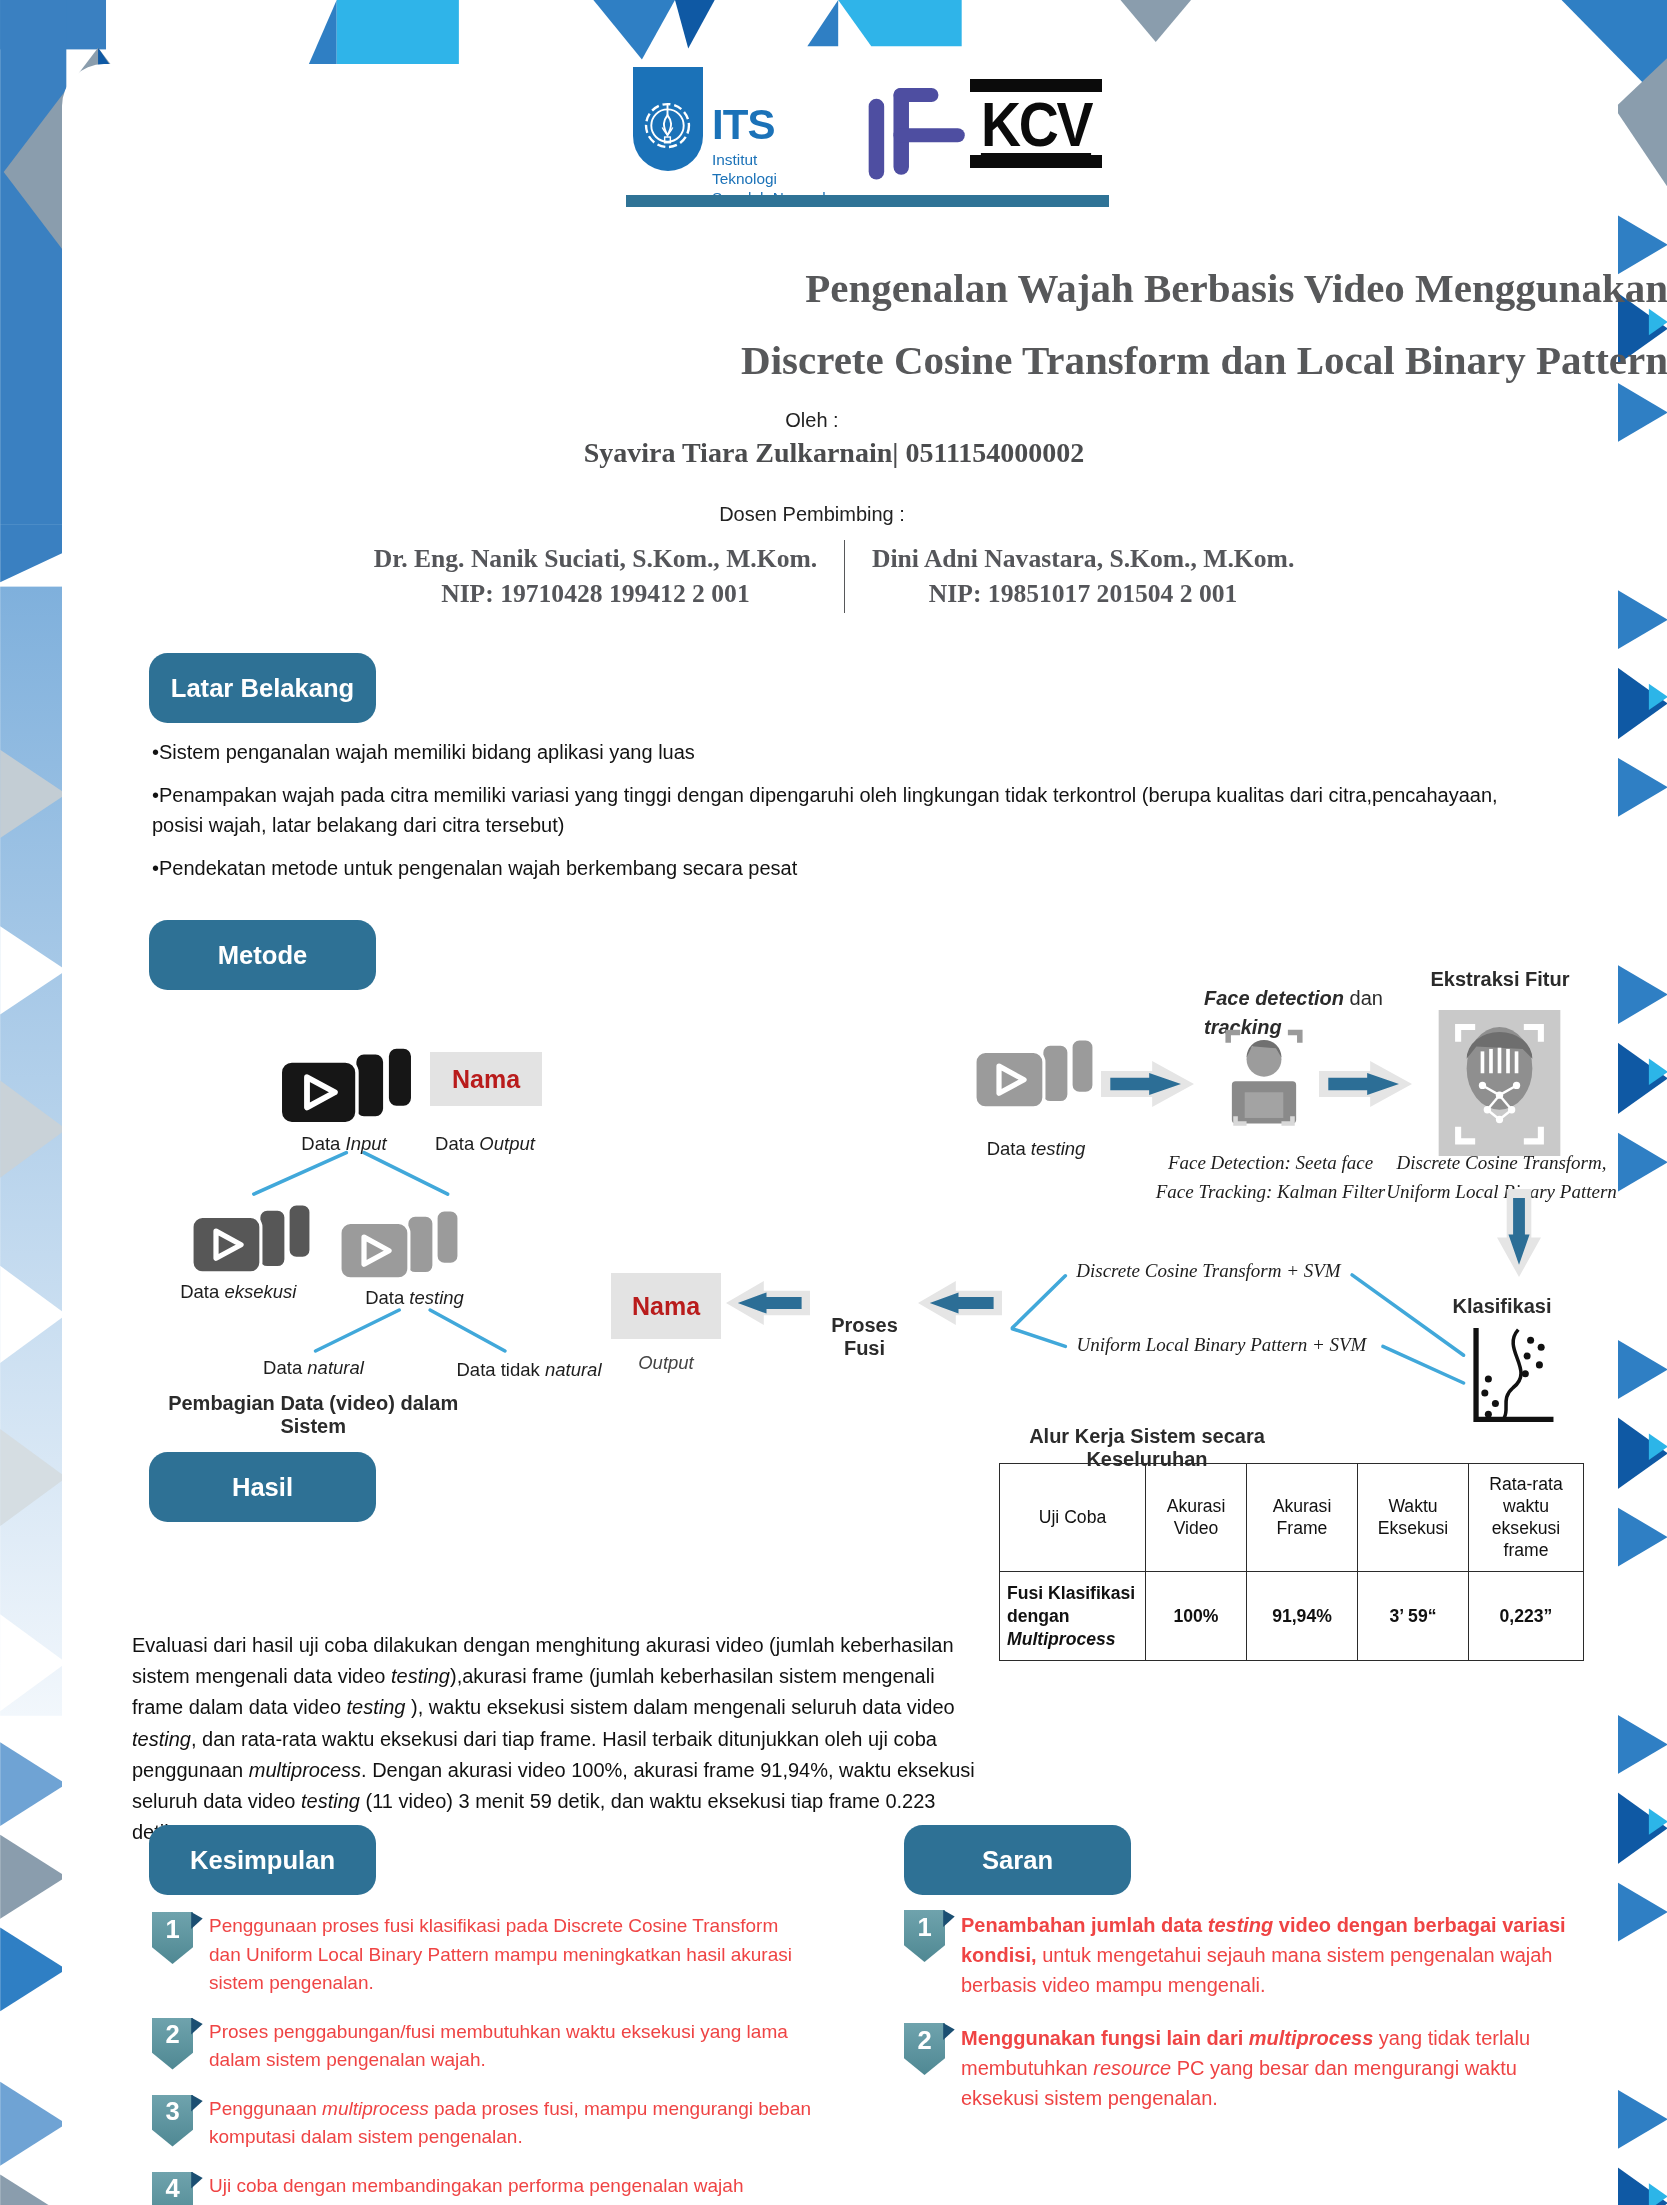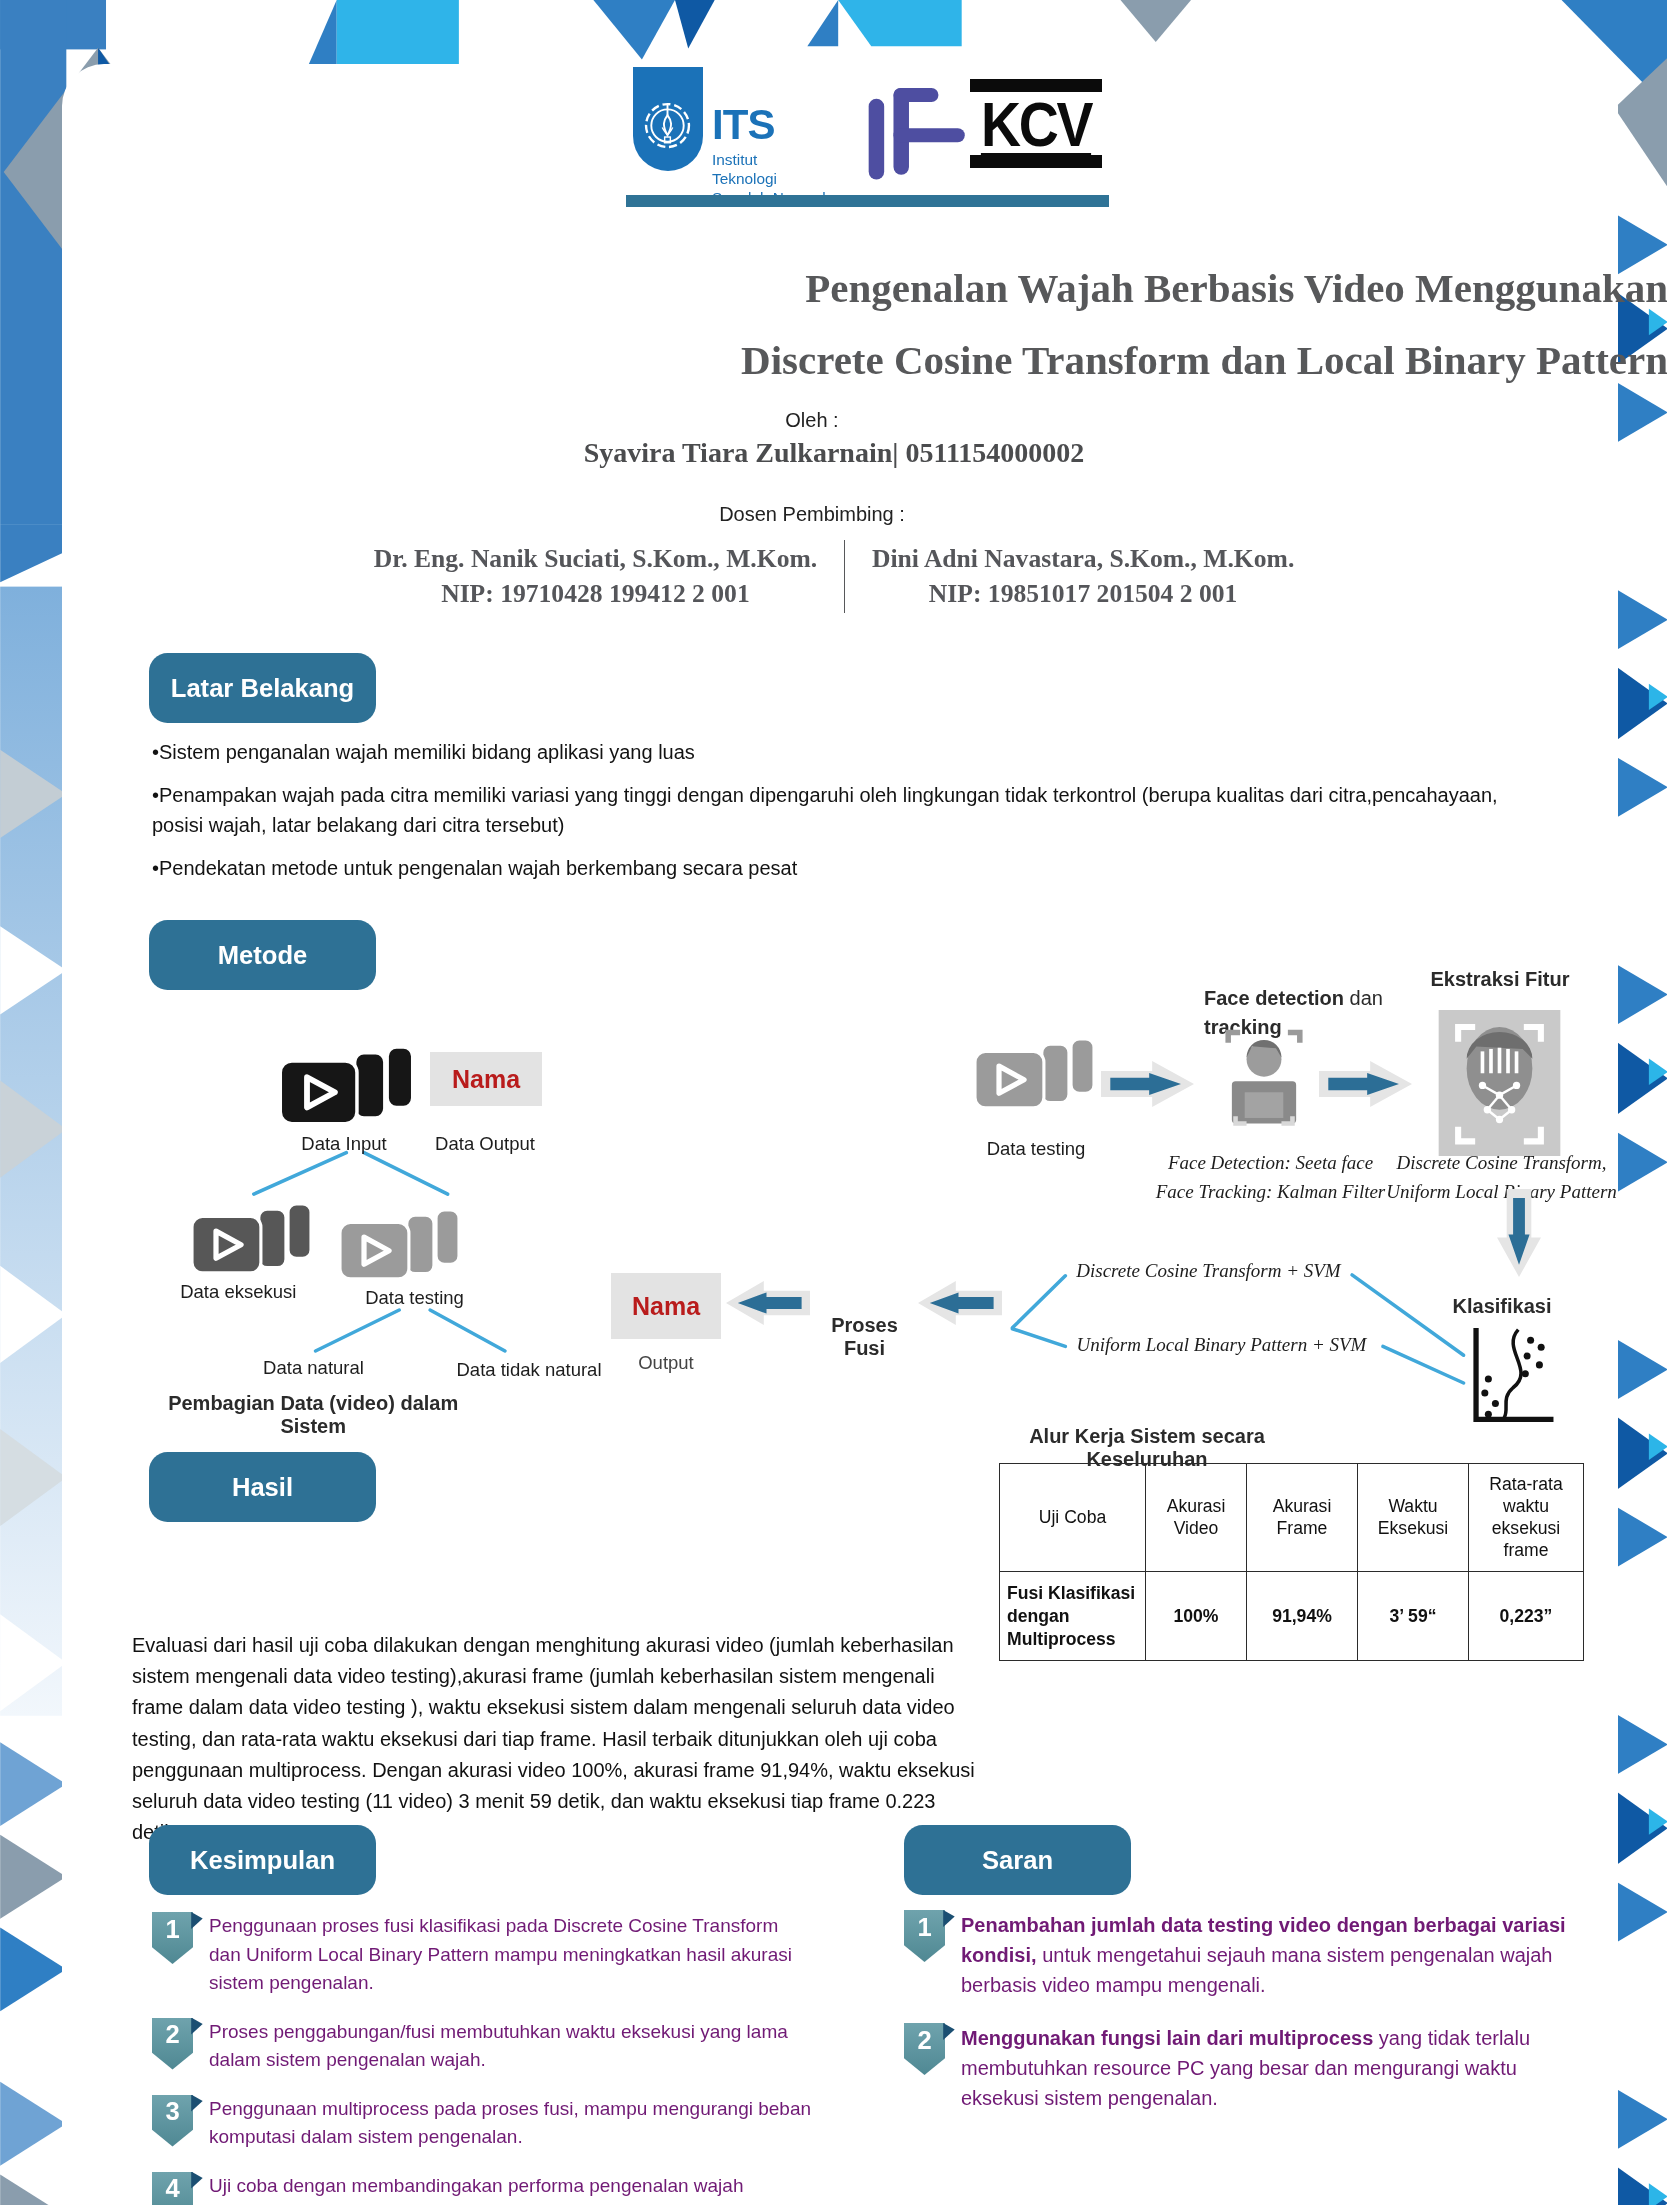--- a/index.html
+++ b/index.html
@@ -1,19 +1,19 @@
 <!DOCTYPE html>
 <html style="font-size:7px"><head>
 <meta charset="utf-8">
 <style>
   html,body{margin:0;padding:0;background:#ffffff;}
   .poster{position:relative;width:1668px;height:2511px;overflow:hidden;background:#ffffff;
           font-family:"Liberation Sans",sans-serif;color:#1a1a1a;}
   .abs{position:absolute;}
-  .it{}
+  .it{font-style:italic;}
   .bd{font-weight:bold;}
   
   .card{position:absolute;left:62px;top:64px;width:1556px;height:2402px;background:#ffffff;border-radius:42px;}
   
   .pill{position:absolute;width:227px;height:70px;background:#2E7195;border-radius:18.5px;
         color:#ffffff;font-size:25.6px;font-weight:bold;display:flex;align-items:center;justify-content:center;}
   
   .its-banner{position:absolute;left:633px;top:67px;width:70px;height:104px;background:#1B72B8;border-radius:0 0 35px 35px;}
   .its-text{position:absolute;left:712px;top:106px;color:#1B72B8;}
   .its-acro{font-size:42px;font-weight:bold;letter-spacing:-0.9px;line-height:0.9;}
@@ -52,21 +52,21 @@
   .arrow-l{transform:scaleX(-1);}
   .arrow-d{transform:rotate(90deg);transform-origin:center;}
   
   .nitem{display:flex;align-items:flex-start;}
   .badge-wrap{position:relative;width:41px;flex:0 0 41px;margin-right:16px;}
   .badge{width:41px;height:52px;background:linear-gradient(#6FA3AD,#4F8893);
          clip-path:polygon(0 0,100% 0,100% 68%,50% 100%,0 68%);
          color:#ffffff;font-size:25.6px;font-weight:bold;display:flex;align-items:flex-start;justify-content:center;padding-top:2.6px;box-sizing:border-box;}
   .badge-notch{position:absolute;right:-9.7px;top:0;width:11.5px;height:17px;background:#1B4F72;
                clip-path:polygon(0 0,100% 38%,0 100%);}
-  .ntext{font-size:19px;line-height:1.5;color:#701a75;}
+  .ntext{font-size:19px;line-height:1.5;color:#ef4444;}
   .kes-list{position:absolute;left:152px;top:1912px;width:662px;display:flex;flex-direction:column;gap:20px;}
   .saran-list{position:absolute;left:904px;top:1910px;width:679px;display:flex;flex-direction:column;gap:23px;}
   .saran-list .ntext{font-size:20px;}
   
   .rtable{position:absolute;left:999px;top:1463px;width:583px;border-collapse:collapse;table-layout:fixed;
           font-size:17.6px;color:#111111;}
   .rtable th,.rtable td{border:1.3px solid #2b2b2b;padding:9.7px 7px;vertical-align:middle;}
   .rtable th{font-weight:normal;text-align:center;line-height:1.25;}
   .rtable td{text-align:center;}
   .rtable td.lbl{text-align:left;line-height:1.3;}

